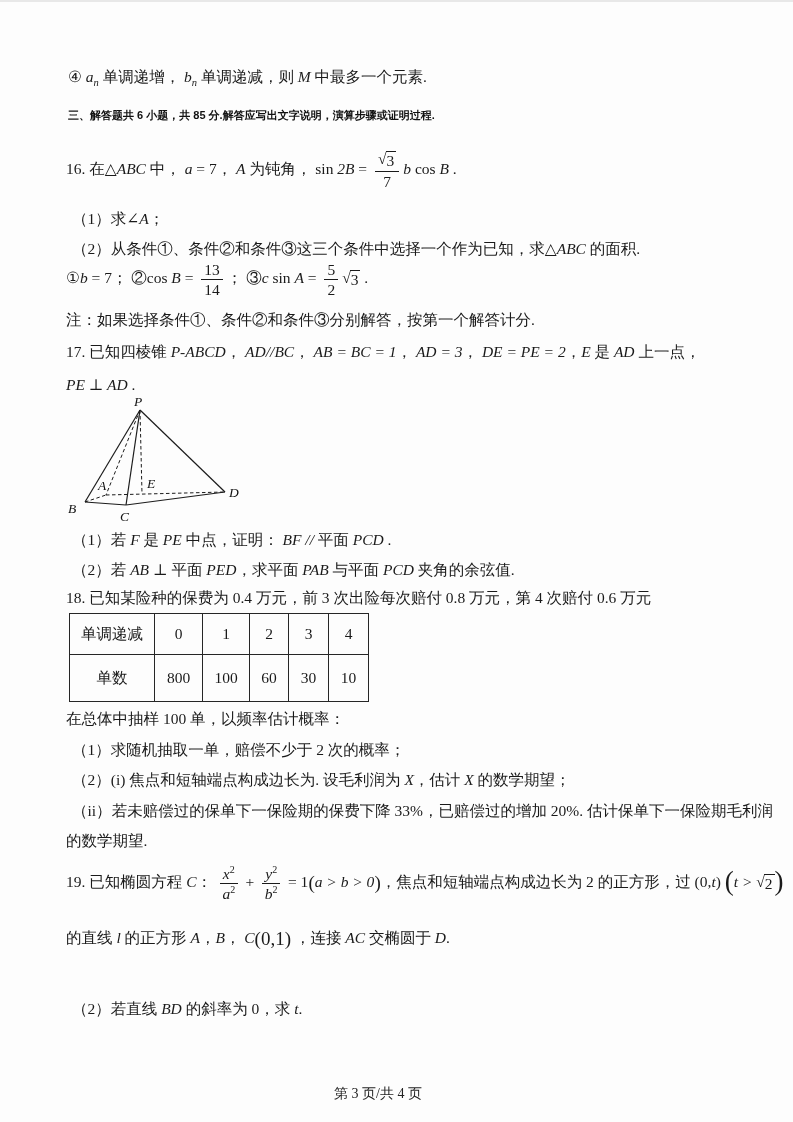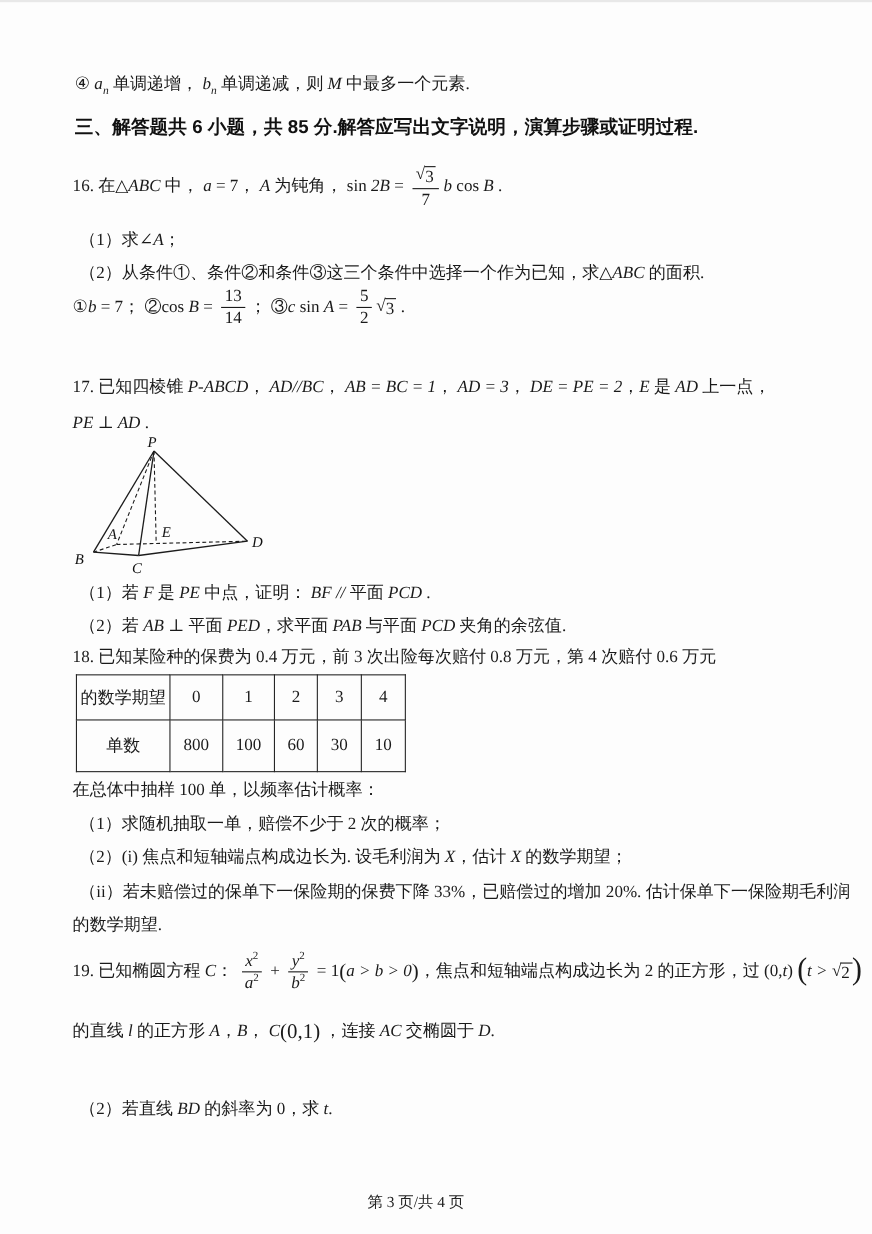--- a/index.html
+++ b/index.html
@@ -2,21 +2,21 @@
 <html><head>
 <meta charset="utf-8">
 <style>
   html,body { margin:0; padding:0; background:#e8e8e8; }
   .page {
     position:relative; width:793px; height:1122px; margin:2px auto;
     background:#fdfdfd; color:#1a1a1a; overflow:hidden;
     font-family:"Liberation Serif","DejaVu Serif",serif;
   }
   .ln { position:absolute; white-space:nowrap; font-size:15.5px; line-height:21px; }
-  .hdr { font-family:"Liberation Sans","DejaVu Sans",sans-serif; font-weight:bold; font-size:17px; color:#111; }
+  .hdr { font-family:"Liberation Sans","DejaVu Sans",sans-serif; font-weight:bold; font-size:11px; color:#111; }
   .it { font-style:italic; }
   .frac { display:inline-flex; flex-direction:column; align-items:center; vertical-align:middle;
           margin:0 4px; line-height:1.12; text-align:center; }
   .frac .fn { border-bottom:1.2px solid #1a1a1a; padding:0 3px 1px; }
   .frac .fd { padding-top:1px; }
   .sqrt { display:inline-flex; align-items:flex-start; vertical-align:baseline; }
   .sqrt .sg { line-height:1.05; margin-right:-1px; }
   .sqrt .rd { border-top:1.2px solid #1a1a1a; line-height:1.15; padding:0 2px 0 1px; }
   sup { font-size:10px; line-height:0; }
   sub { font-size:10.5px; line-height:0; }
@@ -67,20 +67,23 @@
         <span class="fd">14</span>
       </span><span>；  </span><span>③</span><span class="it">c</span><span> sin </span><span class="it">A</span><span> = </span><span class="frac">
         <span class="fn">5</span>
         <span class="fd">2</span>
       </span><span class="sqrt">
         <span class="sg">√</span>
         <span class="rd">3</span>
       </span><span> .</span>
   </div>
 
+  <div class="ln" style="top:307px; left:66px;">
+    <span>注：如果选择条件①、条件②和条件③分别解答，按第一个解答计分.</span>
+  </div>
 
   <div class="ln" style="top:339px; left:66px;">
     <span>17. </span><span>已知四棱锥 </span><span class="it">P-ABCD</span><span>， </span><span class="it">AD//BC</span><span>， </span><span class="it">AB = BC = 1</span><span>， </span><span class="it">AD = 3</span><span>， </span><span class="it">DE = PE = 2</span><span>，</span><span class="it">E</span><span> 是 </span><span class="it">AD</span><span> 上一点，</span>
   </div>
 
   <div class="ln" style="top:372px; left:66px;">
     <span class="it">PE ⊥ AD</span><span> .</span>
   </div>
 
   <svg class="fig" width="195" height="132" viewBox="0 0 195 132">
@@ -121,21 +124,21 @@
     <colgroup>
       <col style="width:85px">
         <col style="width:48px">
         <col style="width:47px">
         <col style="width:39px">
         <col style="width:40px">
         <col style="width:40px">
     </colgroup>
     <tbody>
         <tr class="r1">
-      <td>的数学期望</td>
+      <td>单调递减</td>
       <td>0</td>
       <td>1</td>
       <td>2</td>
       <td>3</td>
       <td>4</td>
     </tr>
     <tr class="r2">
       <td>单数</td>
       <td>800</td>
       <td>100</td>

